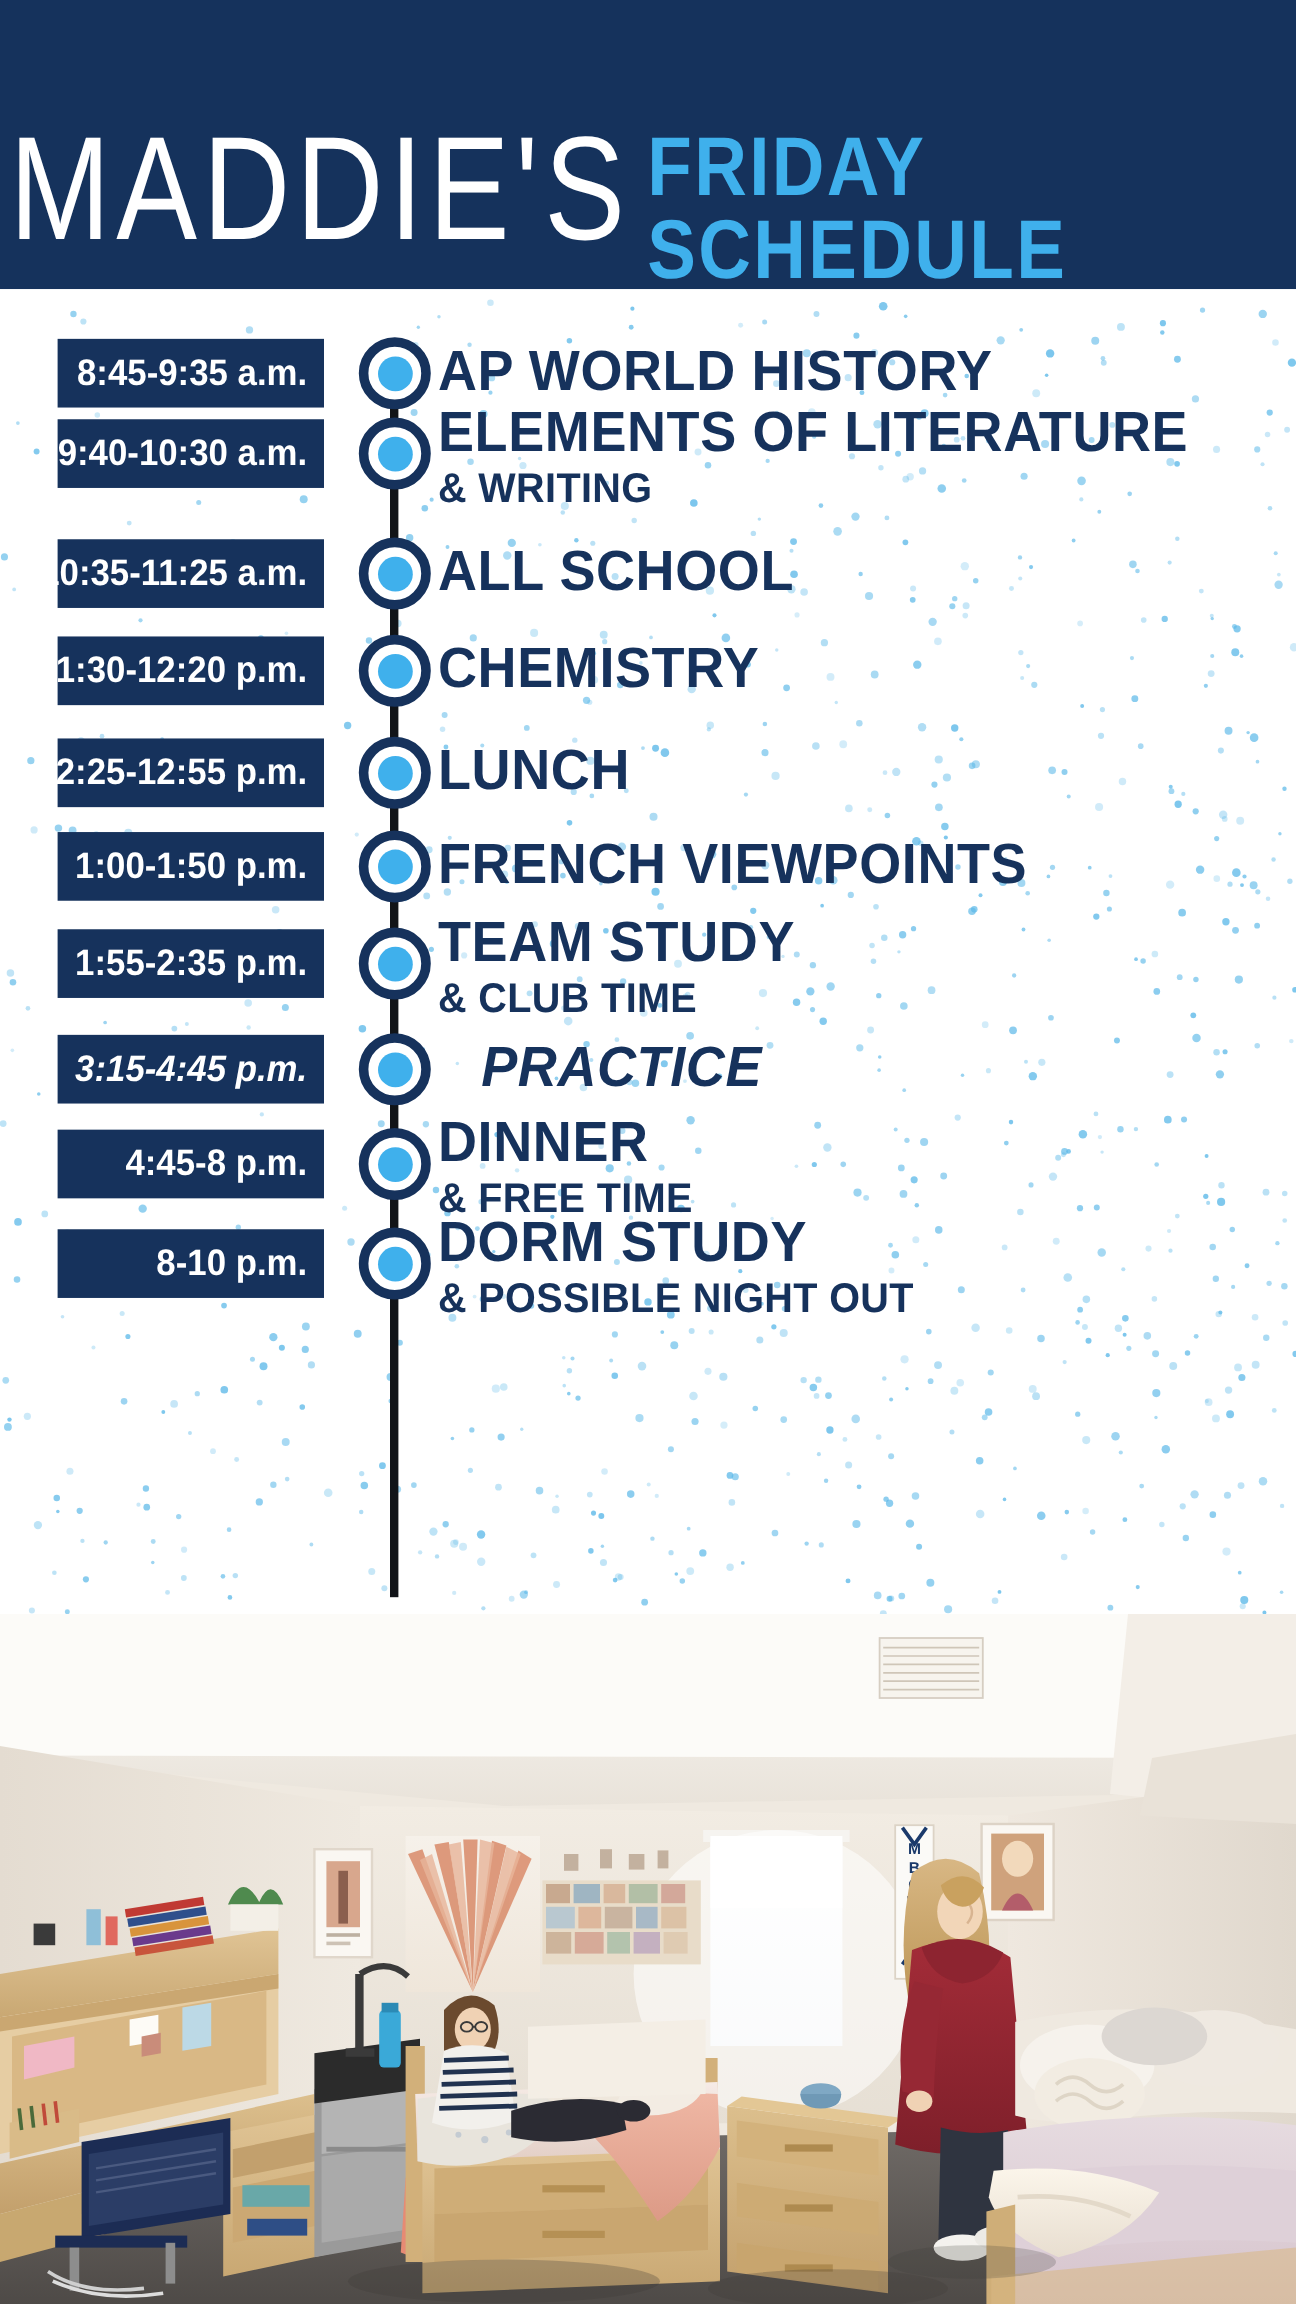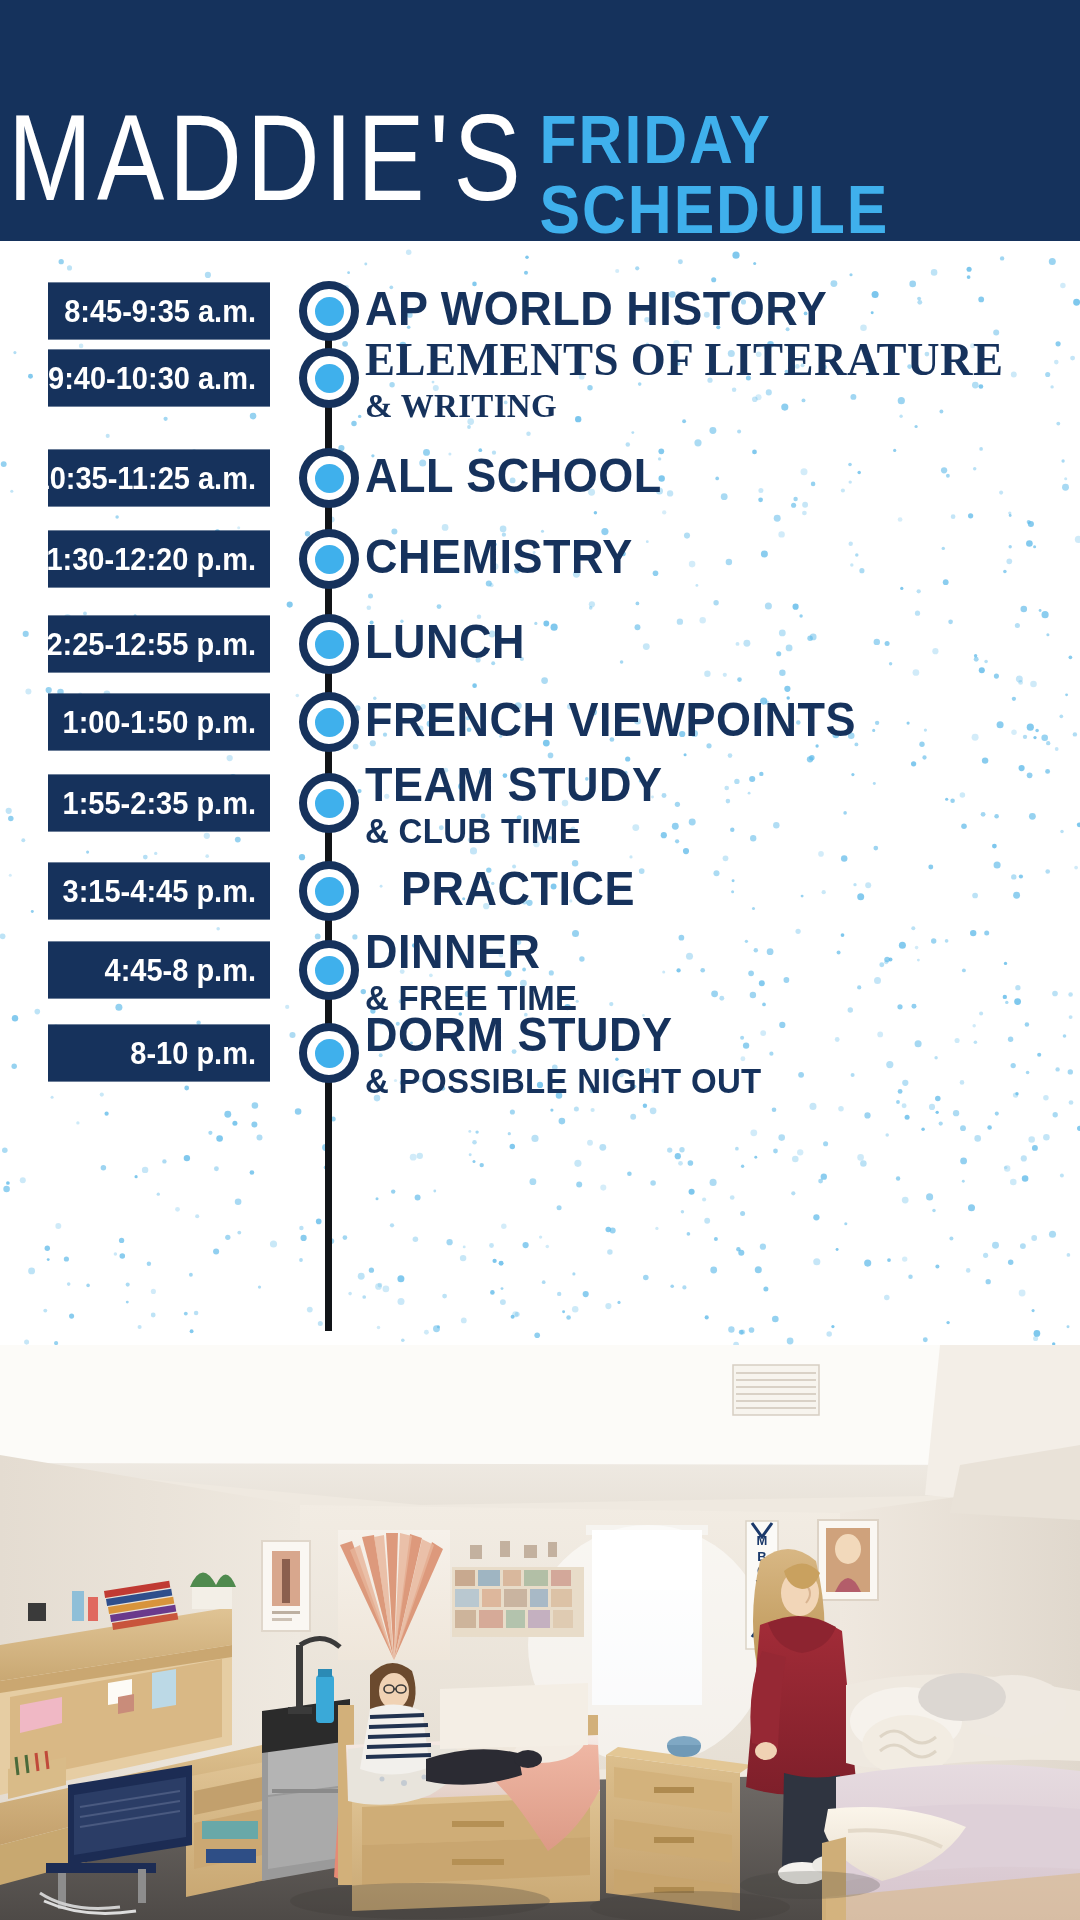--- a/index.html
+++ b/index.html
@@ -1003,21 +1003,21 @@
         </div>
         <div class="activity" style="top: 14px;">
           <div class="act-main">AP WORLD HISTORY</div>
         </div>
       </div>
       <div class="row has-sub" style="top: 97px; height: 80px;">
         <div class="pill" style="top: 13px;">9:40-10:30 a.m.</div>
         <div class="marker" style="top: 10px;">
           <div class="marker-core"></div>
         </div>
-        <div class="activity" style="top: 2px; font-family: Liberation Serif, serif;">
+        <div class="activity" style="top: 2px;">
           <div class="act-main">ELEMENTS OF LITERATURE</div>
           <div class="act-sub">&amp; WRITING</div>
         </div>
       </div>
       <div class="row" style="top: 197px; height: 80px;">
         <div class="pill" style="top: 13px;">10:35-11:25 a.m.</div>
         <div class="marker" style="top: 10px;">
           <div class="marker-core"></div>
         </div>
         <div class="activity" style="top: 14px;">
@@ -1054,21 +1054,21 @@
       <div class="row has-sub" style="top: 522px; height: 80px;">
         <div class="pill" style="top: 13px;">1:55-2:35 p.m.</div>
         <div class="marker" style="top: 10px;">
           <div class="marker-core"></div>
         </div>
         <div class="activity" style="top: 2px;">
           <div class="act-main">TEAM STUDY</div>
           <div class="act-sub">&amp; CLUB TIME</div>
         </div>
       </div>
-      <div class="row" style="top: 610px; height: 80px;">
+      <div class="row" style="top: 610px; height: 80px; font-style: italic;">
         <div class="pill" style="top: 13px;">3:15-4:45 p.m.</div>
         <div class="marker" style="top: 10px;">
           <div class="marker-core"></div>
         </div>
         <div class="activity" style="top: 14px; margin-left: 36px;">
           <div class="act-main">PRACTICE</div>
         </div>
       </div>
       <div class="row has-sub" style="top: 689px; height: 80px;">
         <div class="pill" style="top: 13px;">4:45-8 p.m.</div>

